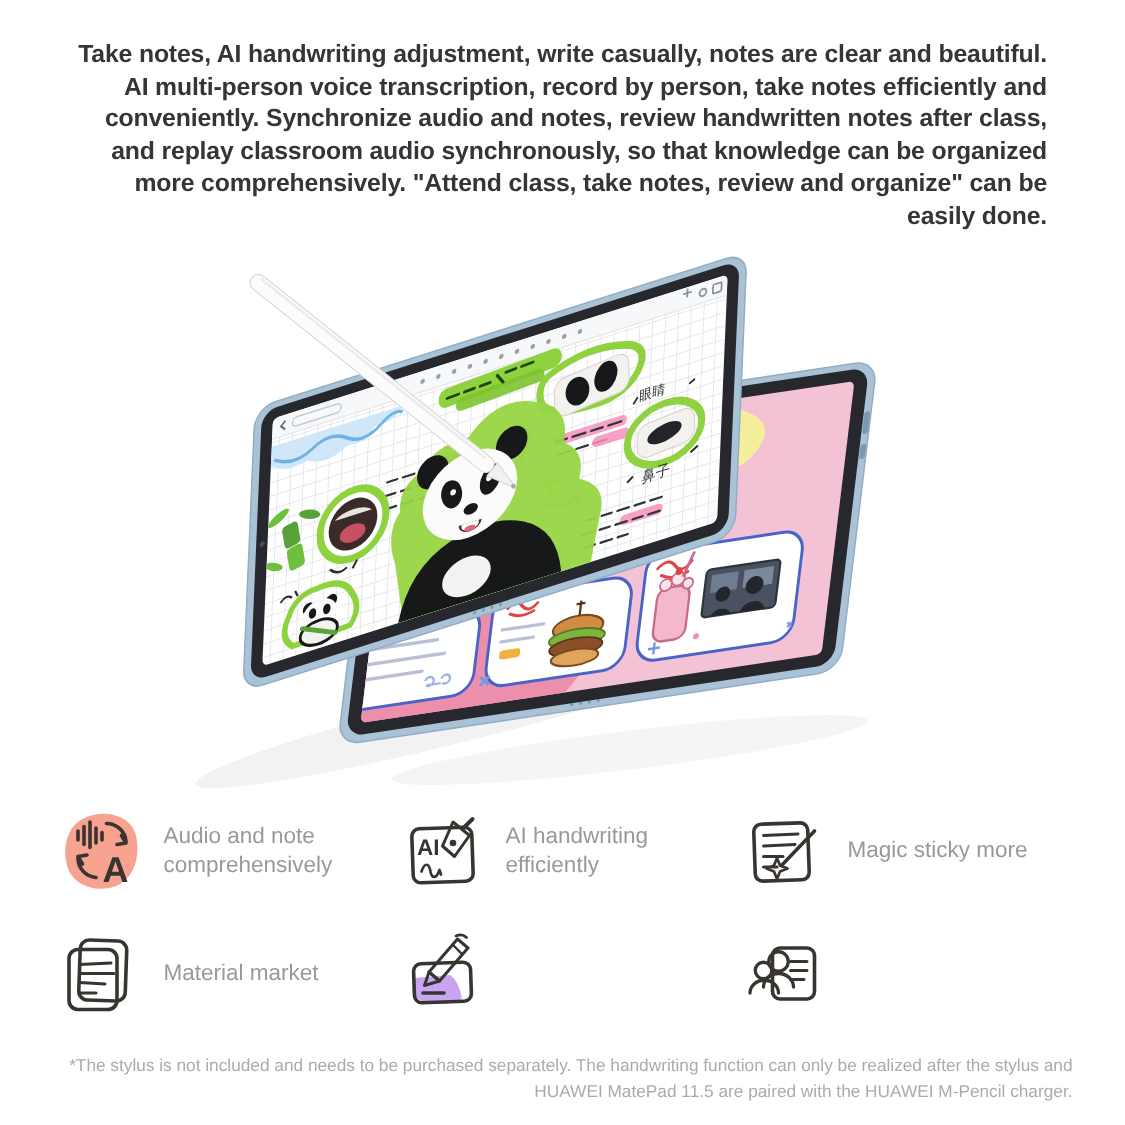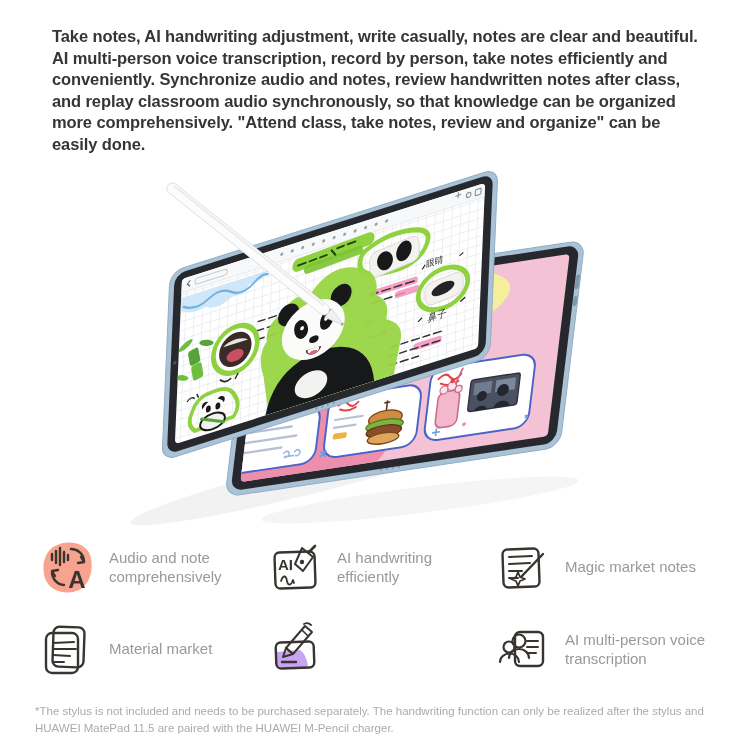--- a/index.html
+++ b/index.html
@@ -2,36 +2,36 @@
 <html><head>
 <meta charset="utf-8">
 <style>
   html,body{margin:0;padding:0;}
   body{
     width:750px;height:750px;position:relative;background:#ffffff;
     font-family:"Liberation Sans",sans-serif;overflow:hidden;
   }
   .header{
     position:absolute;top:26px;left:52px;right:52px;
-    text-align:left;font-size:16.5px;font-weight:700;line-height:21.5px;
+    text-align:right;font-size:16.5px;font-weight:700;line-height:21.5px;
     color:#333538;letter-spacing:-0.1px;
   }
   .scene-svg{position:absolute;top:0;left:0;}
   .features{
     position:absolute;top:540px;left:40px;width:684px;
     display:grid;grid-template-columns:228px 228px 228px;row-gap:28px;
   }
   .feature{display:flex;align-items:center;gap:15px;}
   .feature .icn{flex:0 0 54px;width:54px;height:54px;}
   .feature .lbl{
     font-size:15px;line-height:1.3;color:#97999c;max-width:155px;
   }
   .disclaimer{
     position:absolute;top:703px;left:35px;right:35px;
-    text-align:left;font-size:11.5px;line-height:1.5;color:#ababab;
+    text-align:right;font-size:11.5px;line-height:1.5;color:#ababab;
   }
   .sq{stroke:#383430;stroke-linecap:round;stroke-linejoin:round;fill:none;}
 </style>
 </head>
 <body>
 
 <div class="header">Take notes, AI handwriting adjustment, write casually, notes are clear and beautiful. AI multi-person voice transcription, record by person, take notes efficiently and conveniently. Synchronize audio and notes, review handwritten notes after class, and replay classroom audio synchronously, so that knowledge can be organized more comprehensively. "Attend class, take notes, review and organize" can be easily done.</div>
 
 <svg class="scene-svg" width="750" height="750" viewBox="0 0 750 750">
   <defs>
@@ -326,21 +326,21 @@
 
   <div class="feature">
     <svg class="icn" viewBox="0 0 54 54">
       <rect x="7" y="9" width="36" height="38" rx="5" fill="#cfe3f6" class="sq" stroke-width="2.4" transform="rotate(-2 25 28)"></rect>
       <g class="sq" stroke-width="2">
         <path d="M13,17 l23,-1 M13,24 l21,-1 M13,31 h13 M13,38 h9"></path>
       </g>
       <path d="M25,37 l22,-23" class="sq" stroke-width="2.4"></path>
       <path d="M22,32 l2,5 l5,2 l-5,2 l-2,5 l-2,-5 l-5,-2 l5,-2 z" fill="#ffffff" class="sq" stroke-width="1.8"></path>
     </svg>
-    <div class="lbl">Magic market notes</div>
+    <div class="lbl">Magic sticky more</div>
   </div>
 
   <div class="feature">
     <svg class="icn" viewBox="0 0 54 54">
       <rect x="13" y="5" width="31" height="40" rx="6" fill="#e4f8f2" class="sq" stroke-width="2.4" transform="rotate(2 28 25)"></rect>
       <rect x="6" y="11" width="32" height="40" rx="6" fill="#d6f2ea" class="sq" stroke-width="2.4"></rect>
       <g class="sq" stroke-width="2">
         <path d="M13,21 l21,-1 M13,27 h23 M13,33 l17,1 M13,40 h11"></path>
       </g>
     </svg>
@@ -363,18 +363,17 @@
     <svg class="icn" viewBox="0 0 54 54">
       <rect x="19" y="10" width="28" height="34" rx="5" fill="#eedfa8" class="sq" stroke-width="2.4"></rect>
       <g class="sq" stroke-width="2">
         <path d="M31,19 h11 M31,25 h11 M31,31 h9"></path>
       </g>
       <circle cx="23" cy="19" r="6.5" fill="#eedfa8" class="sq" stroke-width="2.2"></circle>
       <path d="M13,36 a10,9 0 0 1 20,0" fill="#eedfa8" class="sq" stroke-width="2.2"></path>
       <circle cx="13" cy="25" r="5.5" fill="#eedfa8" class="sq" stroke-width="2.2"></circle>
       <path d="M4,40 a9.5,8.5 0 0 1 19,0" fill="#eedfa8" class="sq" stroke-width="2.2"></path>
     </svg>
-    <div class="lbl">AI multi-person voice transcription</div>
   </div>
 
 </div>
 
 <div class="disclaimer">*The stylus is not included and needs to be purchased separately. The handwriting function can only be realized after the stylus and HUAWEI MatePad 11.5 are paired with the HUAWEI M-Pencil charger.</div>
 
 </body></html>

